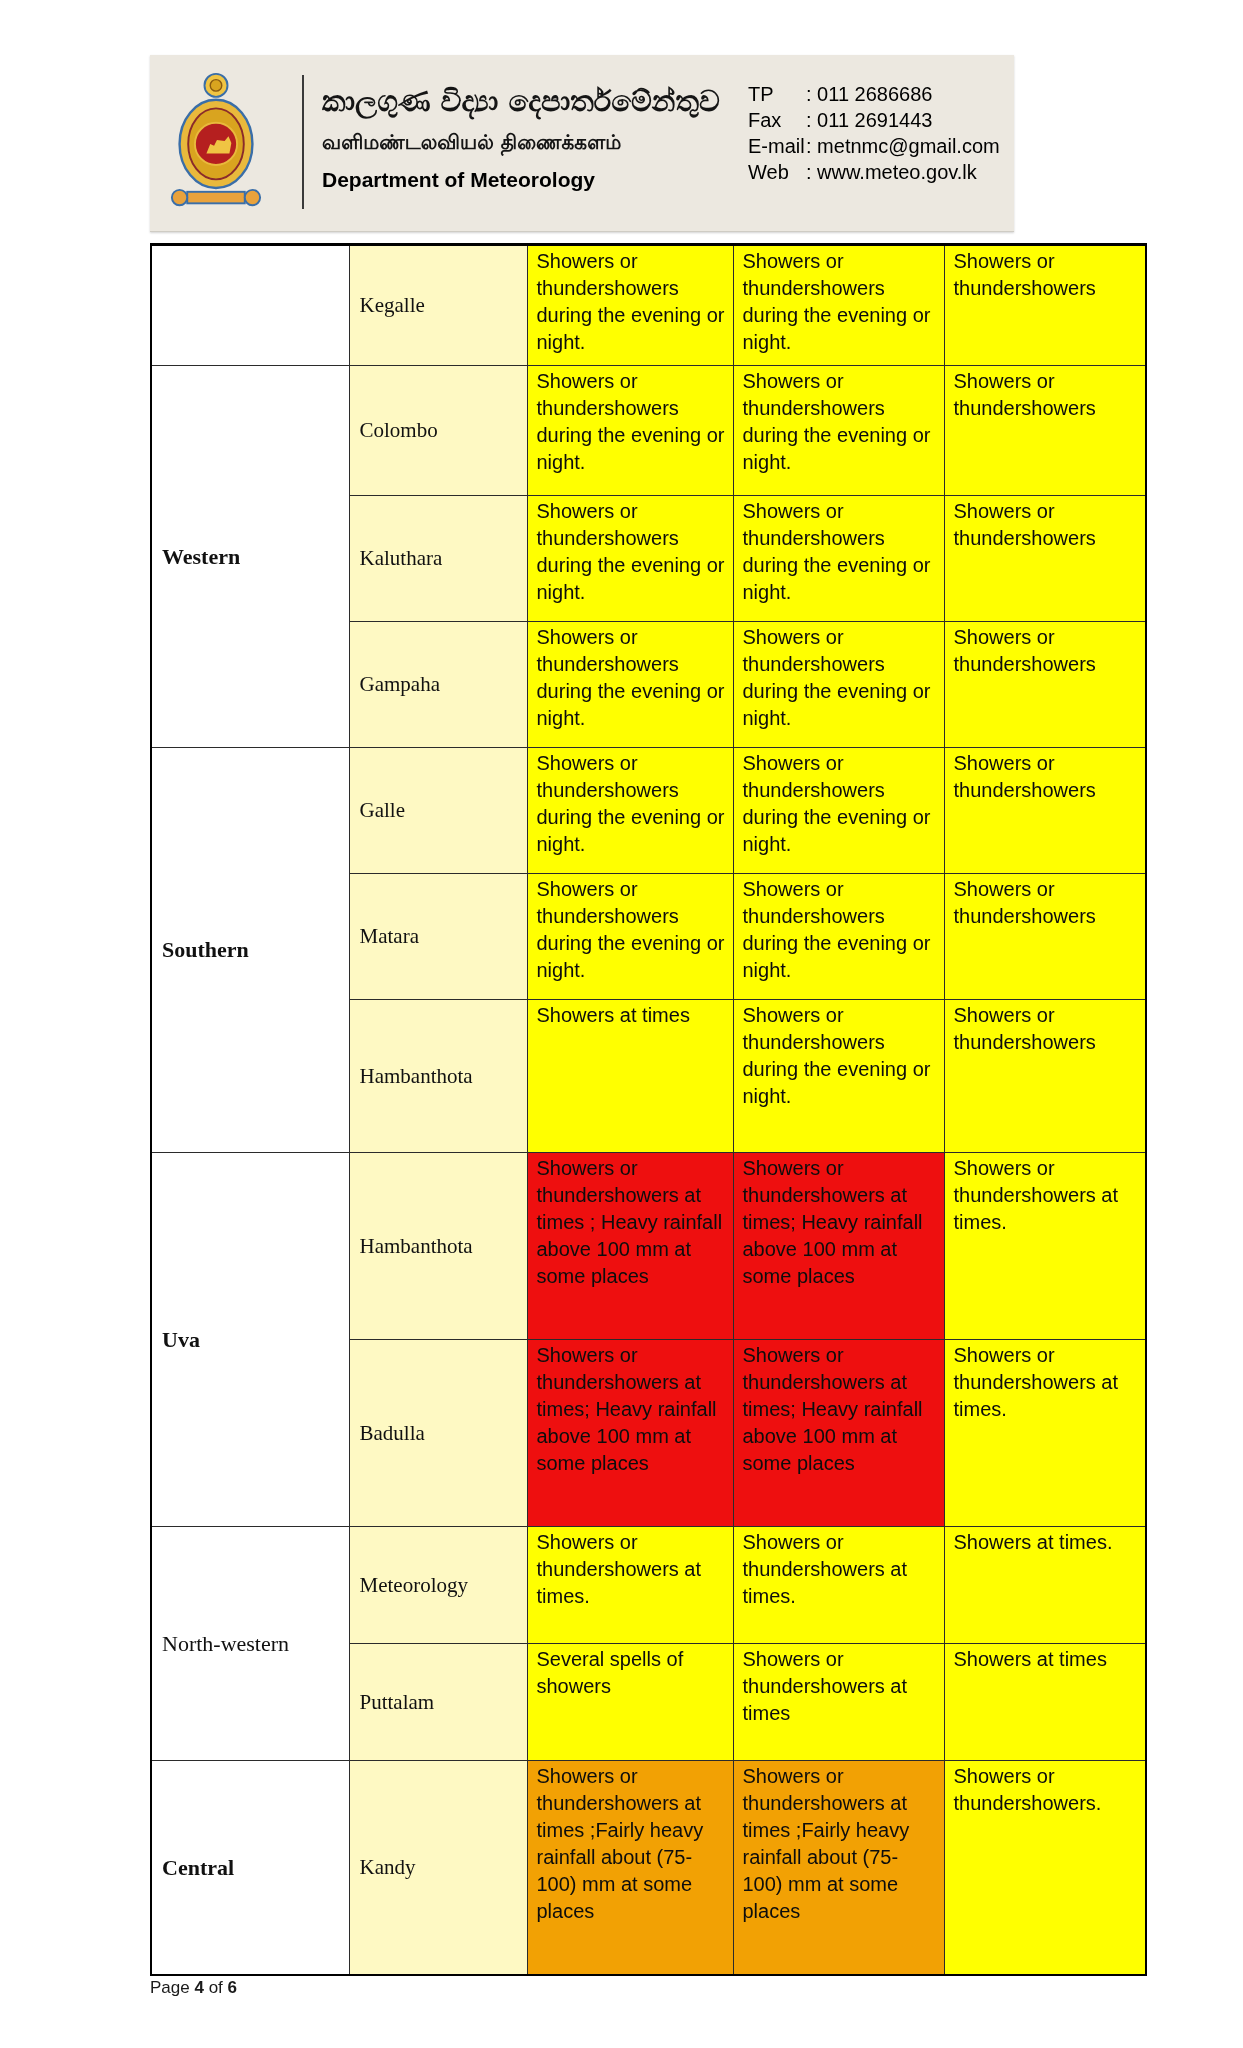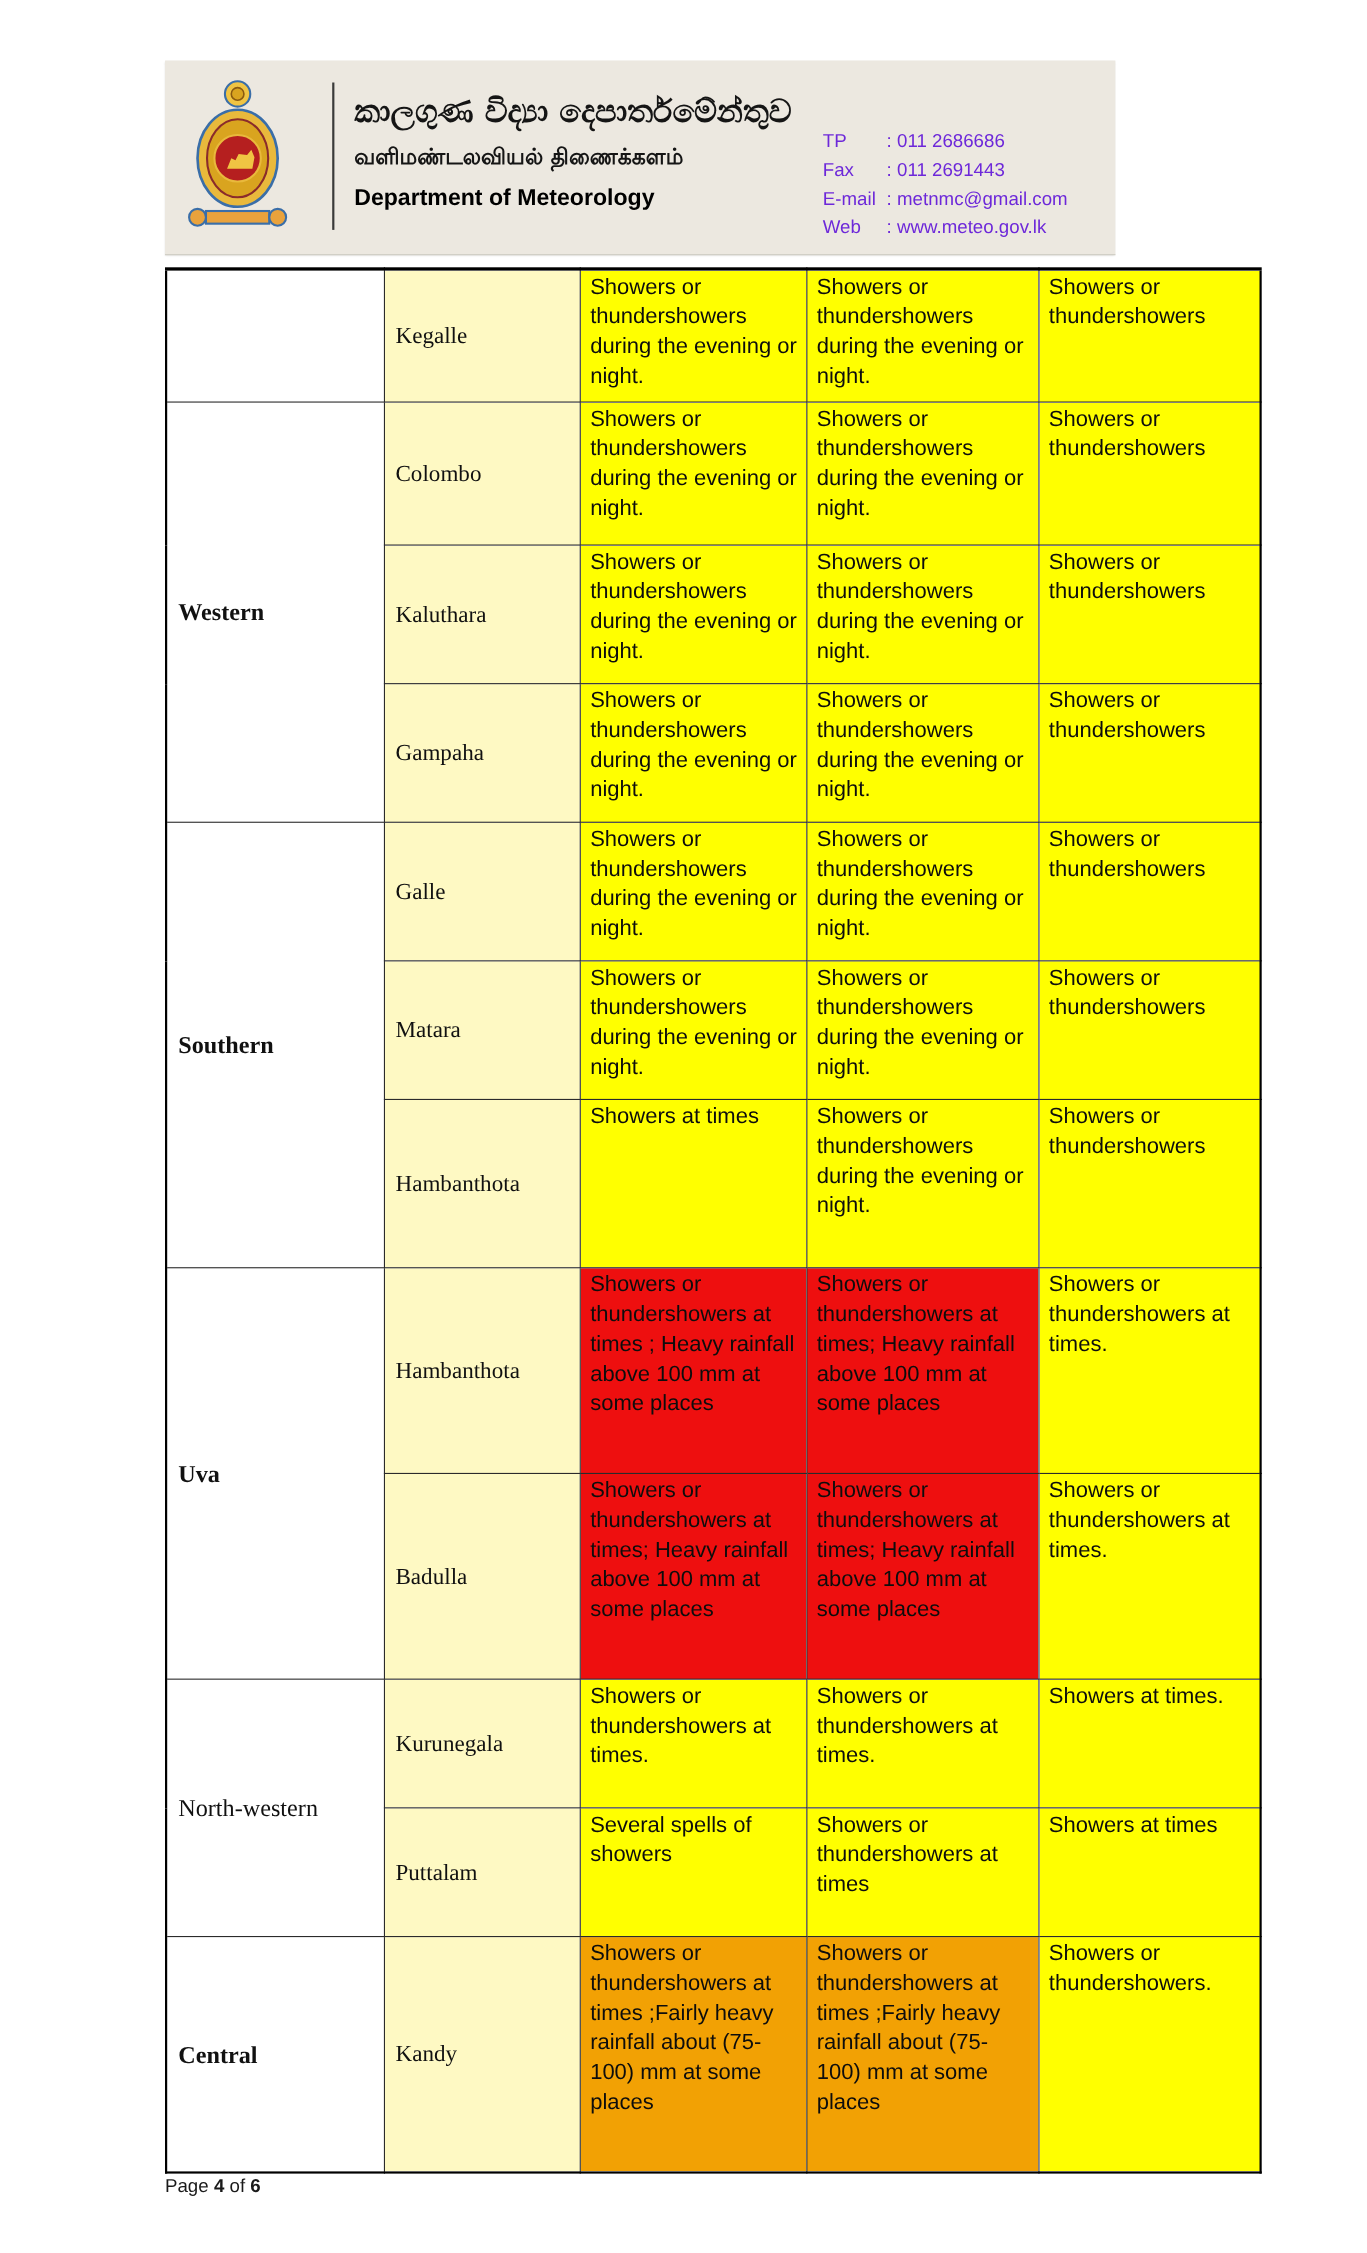--- a/index.html
+++ b/index.html
@@ -9,21 +9,21 @@
   
   .letterhead{position:absolute;left:150px;top:55px;width:864px;height:176px;
               background:#ece8e0;border-bottom:1px solid #cfccc4;
               box-shadow:0 1px 2px rgba(0,0,0,.18);}
   .logo-wrap{position:absolute;left:18px;top:16px;width:96px;height:140px;}
   .head-divider{position:absolute;left:152px;top:20px;width:2px;height:134px;background:#3a3a3a;}
   .titles{position:absolute;left:172px;top:30px;width:440px;}
   .title-si{font-family:"DejaVu Sans",sans-serif;font-weight:bold;font-size:29px;line-height:1.15;color:#151515;}
   .title-ta{font-family:"DejaVu Sans",sans-serif;font-weight:bold;font-size:20px;margin-top:12px;color:#151515;}
   .title-en{font-family:"Liberation Sans",sans-serif;font-weight:bold;font-size:21px;margin-top:12px;color:#000;}
-  .contacts{position:absolute;left:598px;top:26px;font-size:17px;line-height:26px;color:#6d28d9;margin-top:35px;}
+  .contacts{position:absolute;left:598px;top:26px;font-size:20px;line-height:26px;color:#000000;}
   .contact-row{display:flex;}
   .contact-label{width:58px;}
   .contact-value{white-space:nowrap;}
 
   
   table.forecast{position:absolute;left:150px;top:243px;border-collapse:collapse;table-layout:fixed;
                  width:995px;border:2px solid #000;border-top:3px solid #000;}
   table.forecast td{border:1px solid #2b2b2b;overflow:hidden;}
   td.province{font-family:"Liberation Serif",serif;font-size:22px;font-weight:bold;
               vertical-align:middle;padding-left:10px;background:#fff;}
@@ -154,21 +154,21 @@
         <td class="fc" style="background-color: rgb(255, 255, 0);">Showers or thundershowers at times.</td>
       </tr>
       <tr class="h-uva">
         <td class="district">Badulla</td>
         <td class="fc" style="background-color: rgb(238, 15, 15);">Showers or thundershowers at times; Heavy rainfall above 100 mm at some places</td>
         <td class="fc" style="background-color: rgb(238, 15, 15);">Showers or thundershowers at times; Heavy rainfall above 100 mm at some places</td>
         <td class="fc" style="background-color: rgb(255, 255, 0);">Showers or thundershowers at times.</td>
       </tr>
       <tr class="h-nw">
         <td class="province regular" rowspan="2">North-western</td>
-        <td class="district">Kurunegala</td>
+        <td class="district">Meteorology</td>
         <td class="fc" style="background-color: rgb(255, 255, 0);">Showers or thundershowers at times.</td>
         <td class="fc" style="background-color: rgb(255, 255, 0);">Showers or thundershowers at times.</td>
         <td class="fc" style="background-color: rgb(255, 255, 0);">Showers at times.</td>
       </tr>
       <tr class="h-nw">
         <td class="district">Puttalam</td>
         <td class="fc" style="background-color: rgb(255, 255, 0);">Several spells of showers</td>
         <td class="fc" style="background-color: rgb(255, 255, 0);">Showers or thundershowers at times</td>
         <td class="fc" style="background-color: rgb(255, 255, 0);">Showers at times</td>
       </tr>

